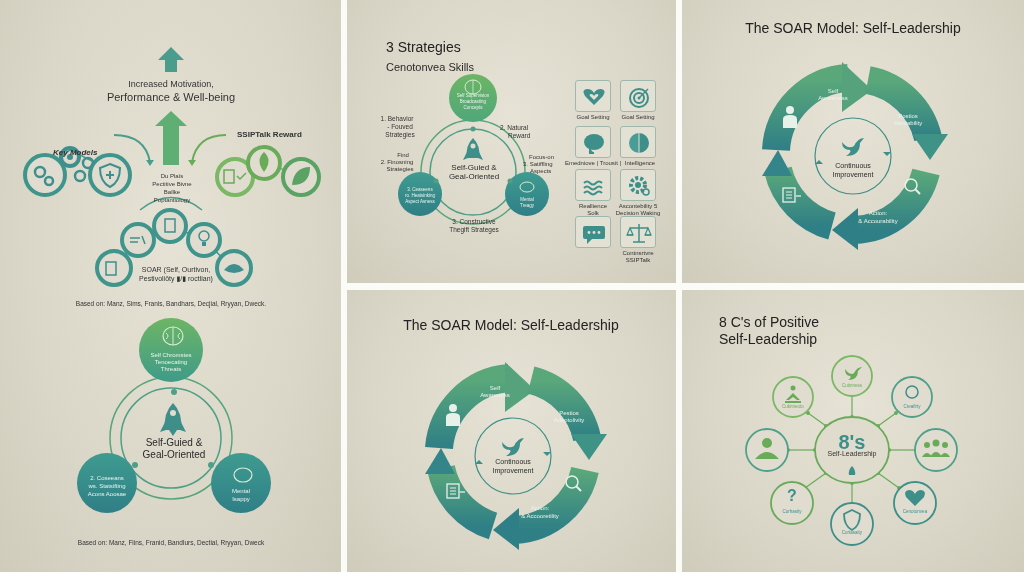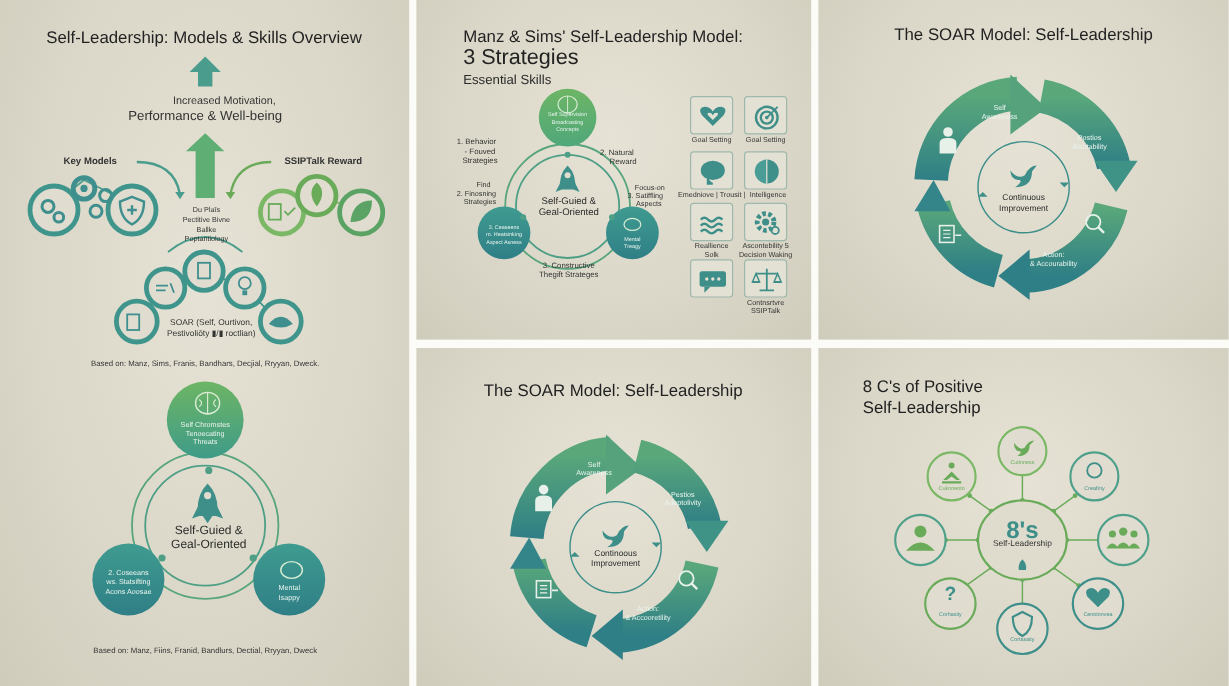--- a/index.html
+++ b/index.html
@@ -120,24 +120,23 @@
       <g>
         <ellipse cx="173" cy="336" rx="10" ry="9" fill="none" stroke="#d8ecd2" stroke-width="1.2"></ellipse>
         <path d="M173,327 v18 M166,333 q4,3 0,6 M180,333 q-4,3 0,6" stroke="#d8ecd2" stroke-width="1" fill="none"></path>
       </g>
       <g>
         <ellipse cx="243" cy="475" rx="9" ry="7" fill="none" stroke="#d8ecd2" stroke-width="1.2"></ellipse>
       </g>
     </g>
   </svg>
 
-  <div class="t title center" style="left:170px;top:23px;font-size:14px;">Self-Leadership: Models &amp; Skills Overview</div>
-  <div class="t small center" style="left:171px;top:79px;font-size:9px;margin-left:16px;">Increased Motivation,</div>
+  <div class="t small center" style="left:171px;top:79px;font-size:9px;">Increased Motivation,</div>
   <div class="t small center" style="left:171px;top:91px;font-size:11px;">Performance &amp; Well-being</div>
-  <div class="t small" style="left:53px;top:130px;font-weight:bold;">Key Models</div>
+  <div class="t small" style="left:53px;top:148px;font-weight:bold;font-style:italic;">Key Models</div>
   <div class="t small" style="left:237px;top:130px;font-weight:bold;">SSIPTalk Reward</div>
   <div class="t tiny center" style="left:172px;top:173px;">Du Plaīs</div>
   <div class="t tiny center" style="left:172px;top:181px;">Pectitive Bivne</div>
   <div class="t tiny center" style="left:172px;top:189px;">Ballke</div>
   <div class="t tiny center" style="left:172px;top:197px;">Poptantiology</div>
   <div class="t tiny center" style="left:176px;top:266px;font-size:7px;">SOAR (Self, Ourtivon,</div>
   <div class="t tiny center" style="left:176px;top:275px;font-size:7px;">Pestivoliōty ▮/▮ roctlian)</div>
   <div class="t tiny center" style="left:171px;top:300px;font-size:6.5px;">Based on: Manz, Sims, Franis, Bandhars, Decjial, Rryyan, Dweck.</div>
   <div class="t wtiny center" style="left:171px;top:352px;">Self Chromstes</div>
   <div class="t wtiny center" style="left:171px;top:359px;">Tenoecating</div>
@@ -179,23 +178,22 @@
     </g>
     <g>
       <ellipse cx="126" cy="87" rx="8" ry="7" fill="none" stroke="#d8ecd2" stroke-width="1"></ellipse>
       <path d="M126,80 v14" stroke="#d8ecd2" stroke-width="0.8"></path>
     </g>
     <g>
       <ellipse cx="180" cy="187" rx="7" ry="5" fill="none" stroke="#d8ecd2" stroke-width="1"></ellipse>
     </g>
   </svg>
 
-  <div class="t title" style="left:39px;top:22px;font-size:14px;line-height:17px;">Manz &amp; Sims' Self-Leadership Model:</div>
-  <div class="t title" style="left:39px;top:39px;font-size:18px;line-height:17px;">3 Strategies</div>
-  <div class="t" style="left:39px;top:61px;font-size:11px;">Essential Skills</div>
+  <div class="t title" style="left:39px;top:39px;font-size:14px;line-height:17px;">3 Strategies</div>
+  <div class="t" style="left:39px;top:61px;font-size:11px;">Cenotonvea Skills</div>
 
   <div class="t wtiny center" style="left:126px;top:93px;font-size:4.5px;">Self Supervision</div>
   <div class="t wtiny center" style="left:126px;top:99px;font-size:4.5px;">Broadcasting</div>
   <div class="t wtiny center" style="left:126px;top:105px;font-size:4.5px;">Concepts</div>
 
   <div class="t tiny center" style="left:50px;top:115px;font-size:6.5px;">1.  Behavior</div>
   <div class="t tiny center" style="left:53px;top:123px;font-size:6.5px;">- Fouved</div>
   <div class="t tiny center" style="left:53px;top:131px;font-size:6.5px;">Strategies</div>
 
   <div class="t tiny" style="left:153px;top:124px;font-size:6.5px;">2. Natural</div>

